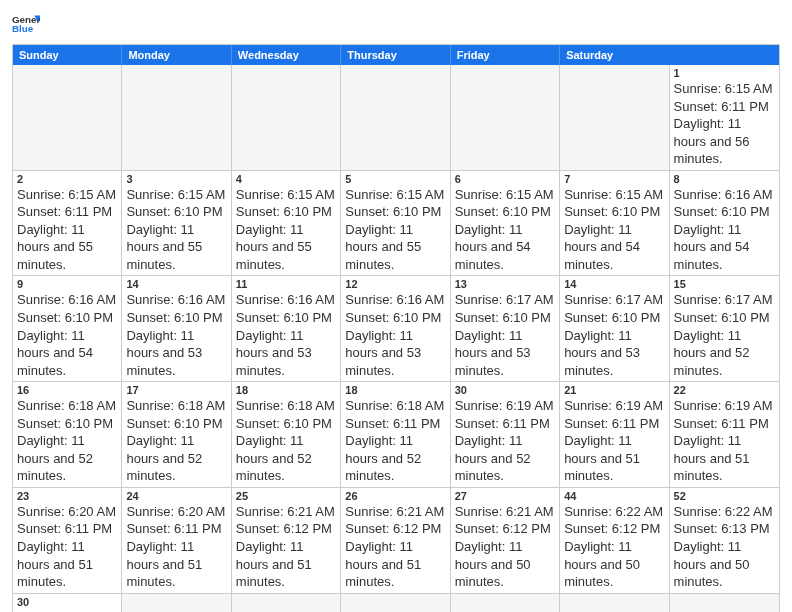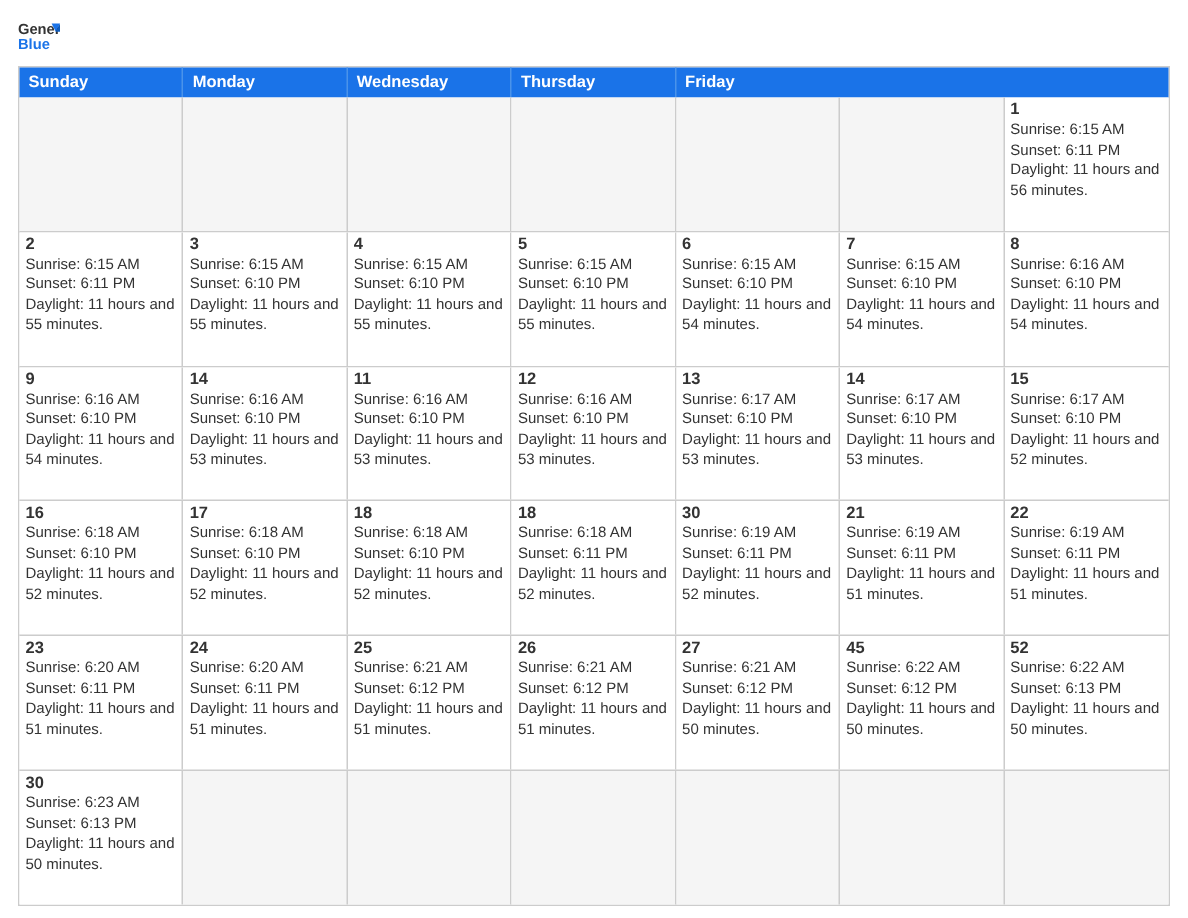--- a/index.html
+++ b/index.html
@@ -87,21 +87,21 @@
     }
     .cal-cell:last-child { border-right: none; }
     .cal-cell.empty { background: #f5f5f5; }
     .day-num {
       font-size: 11px;
       font-weight: bold;
       color: #333;
       margin-bottom: 1px;
     }
     .cell-info {
-      font-size: 10px;
+      font-size: 13px;
       line-height: 1.35;
       color: #333;
     }
   </style>
 </head>
 <body>
 
 <div class="page">
   <div class="header">
     <div class="logo">
@@ -118,20 +118,21 @@
     </div>
   </div>
 
   <div class="calendar">
     <div class="cal-header" id="cal-header">
         <div class="cal-header-cell">Sunday</div>
         <div class="cal-header-cell">Monday</div>
         <div class="cal-header-cell">Wednesday</div>
         <div class="cal-header-cell">Thursday</div>
         <div class="cal-header-cell">Friday</div>
+        <div class="cal-header-cell">Saturday</div>
       </div>
     <div class="cal-body" id="cal-body">
         <div class="cal-row">
           <div class="cal-cell empty"></div>
           <div class="cal-cell empty"></div>
           <div class="cal-cell empty"></div>
           <div class="cal-cell empty"></div>
           <div class="cal-cell empty"></div>
           <div class="cal-cell empty"></div>
           <div class="cal-cell">
@@ -298,21 +299,21 @@
 Sunset: 6:12 PM
 Daylight: 11 hours and 51 minutes.</div>
           </div>
           <div class="cal-cell">
             <div class="day-num">27</div>
             <div class="cell-info" style="white-space: pre-line;">Sunrise: 6:21 AM
 Sunset: 6:12 PM
 Daylight: 11 hours and 50 minutes.</div>
           </div>
           <div class="cal-cell">
-            <div class="day-num">45</div>
+            <div class="day-num">44</div>
             <div class="cell-info" style="white-space: pre-line;">Sunrise: 6:22 AM
 Sunset: 6:12 PM
 Daylight: 11 hours and 50 minutes.</div>
           </div>
           <div class="cal-cell">
             <div class="day-num">52</div>
             <div class="cell-info" style="white-space: pre-line;">Sunrise: 6:22 AM
 Sunset: 6:13 PM
 Daylight: 11 hours and 50 minutes.</div>
           </div>

